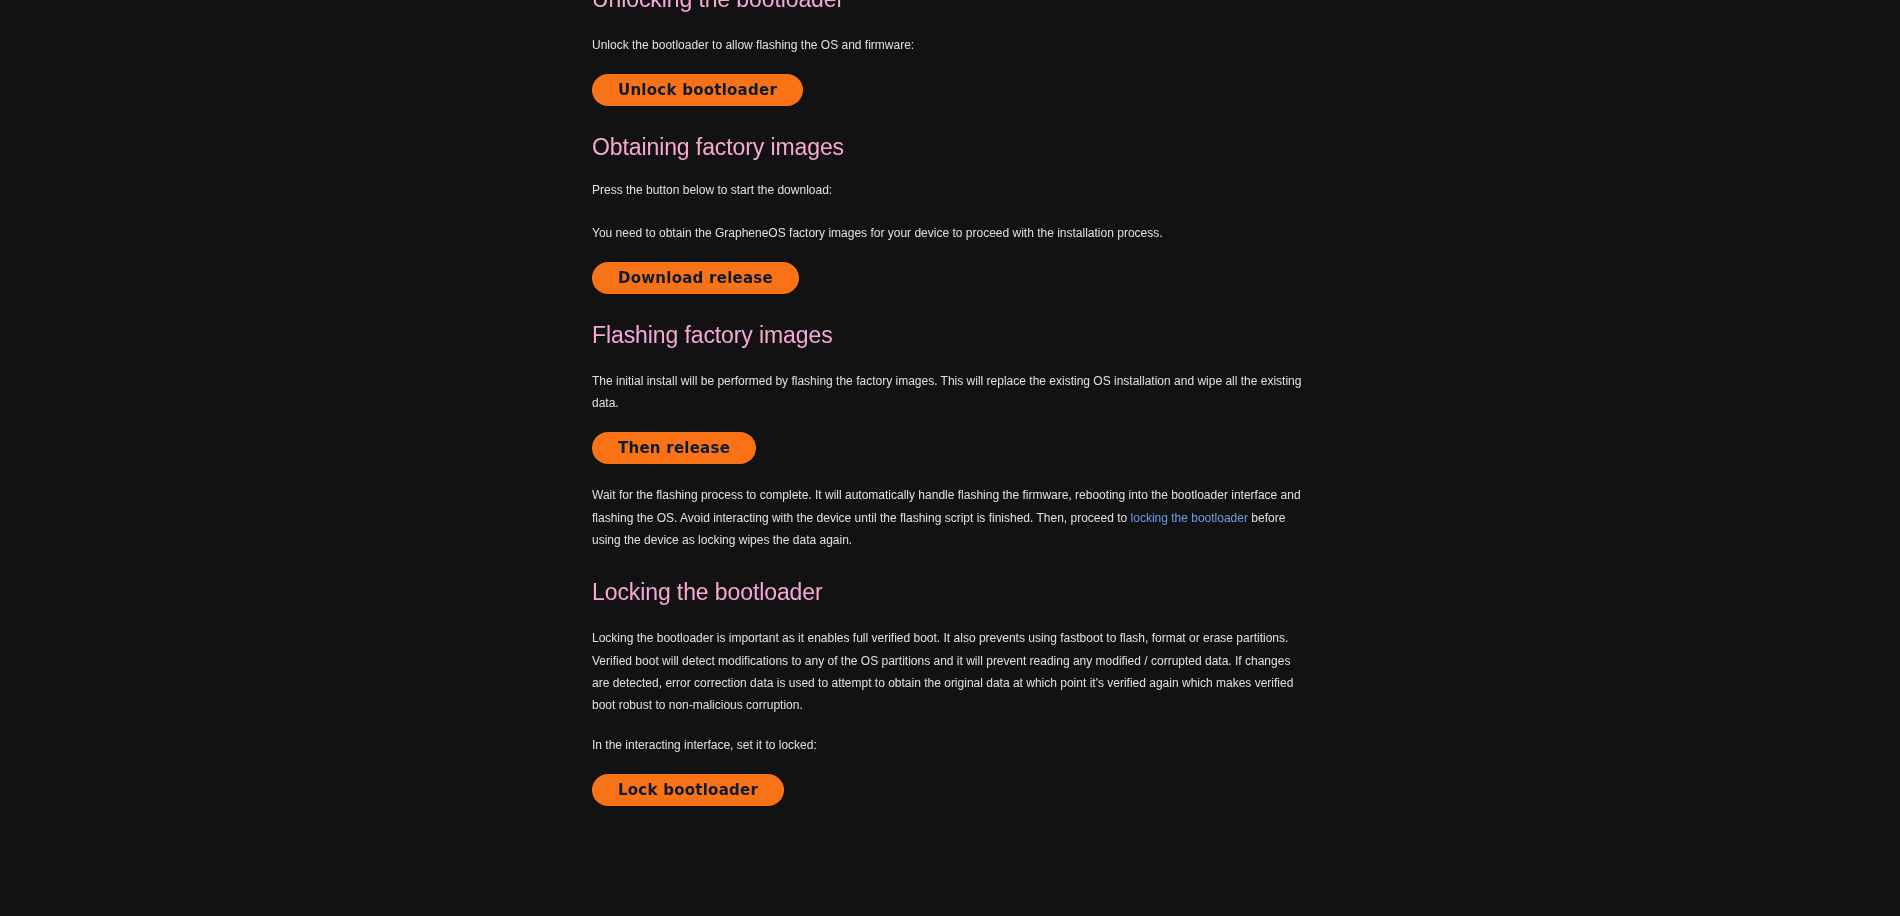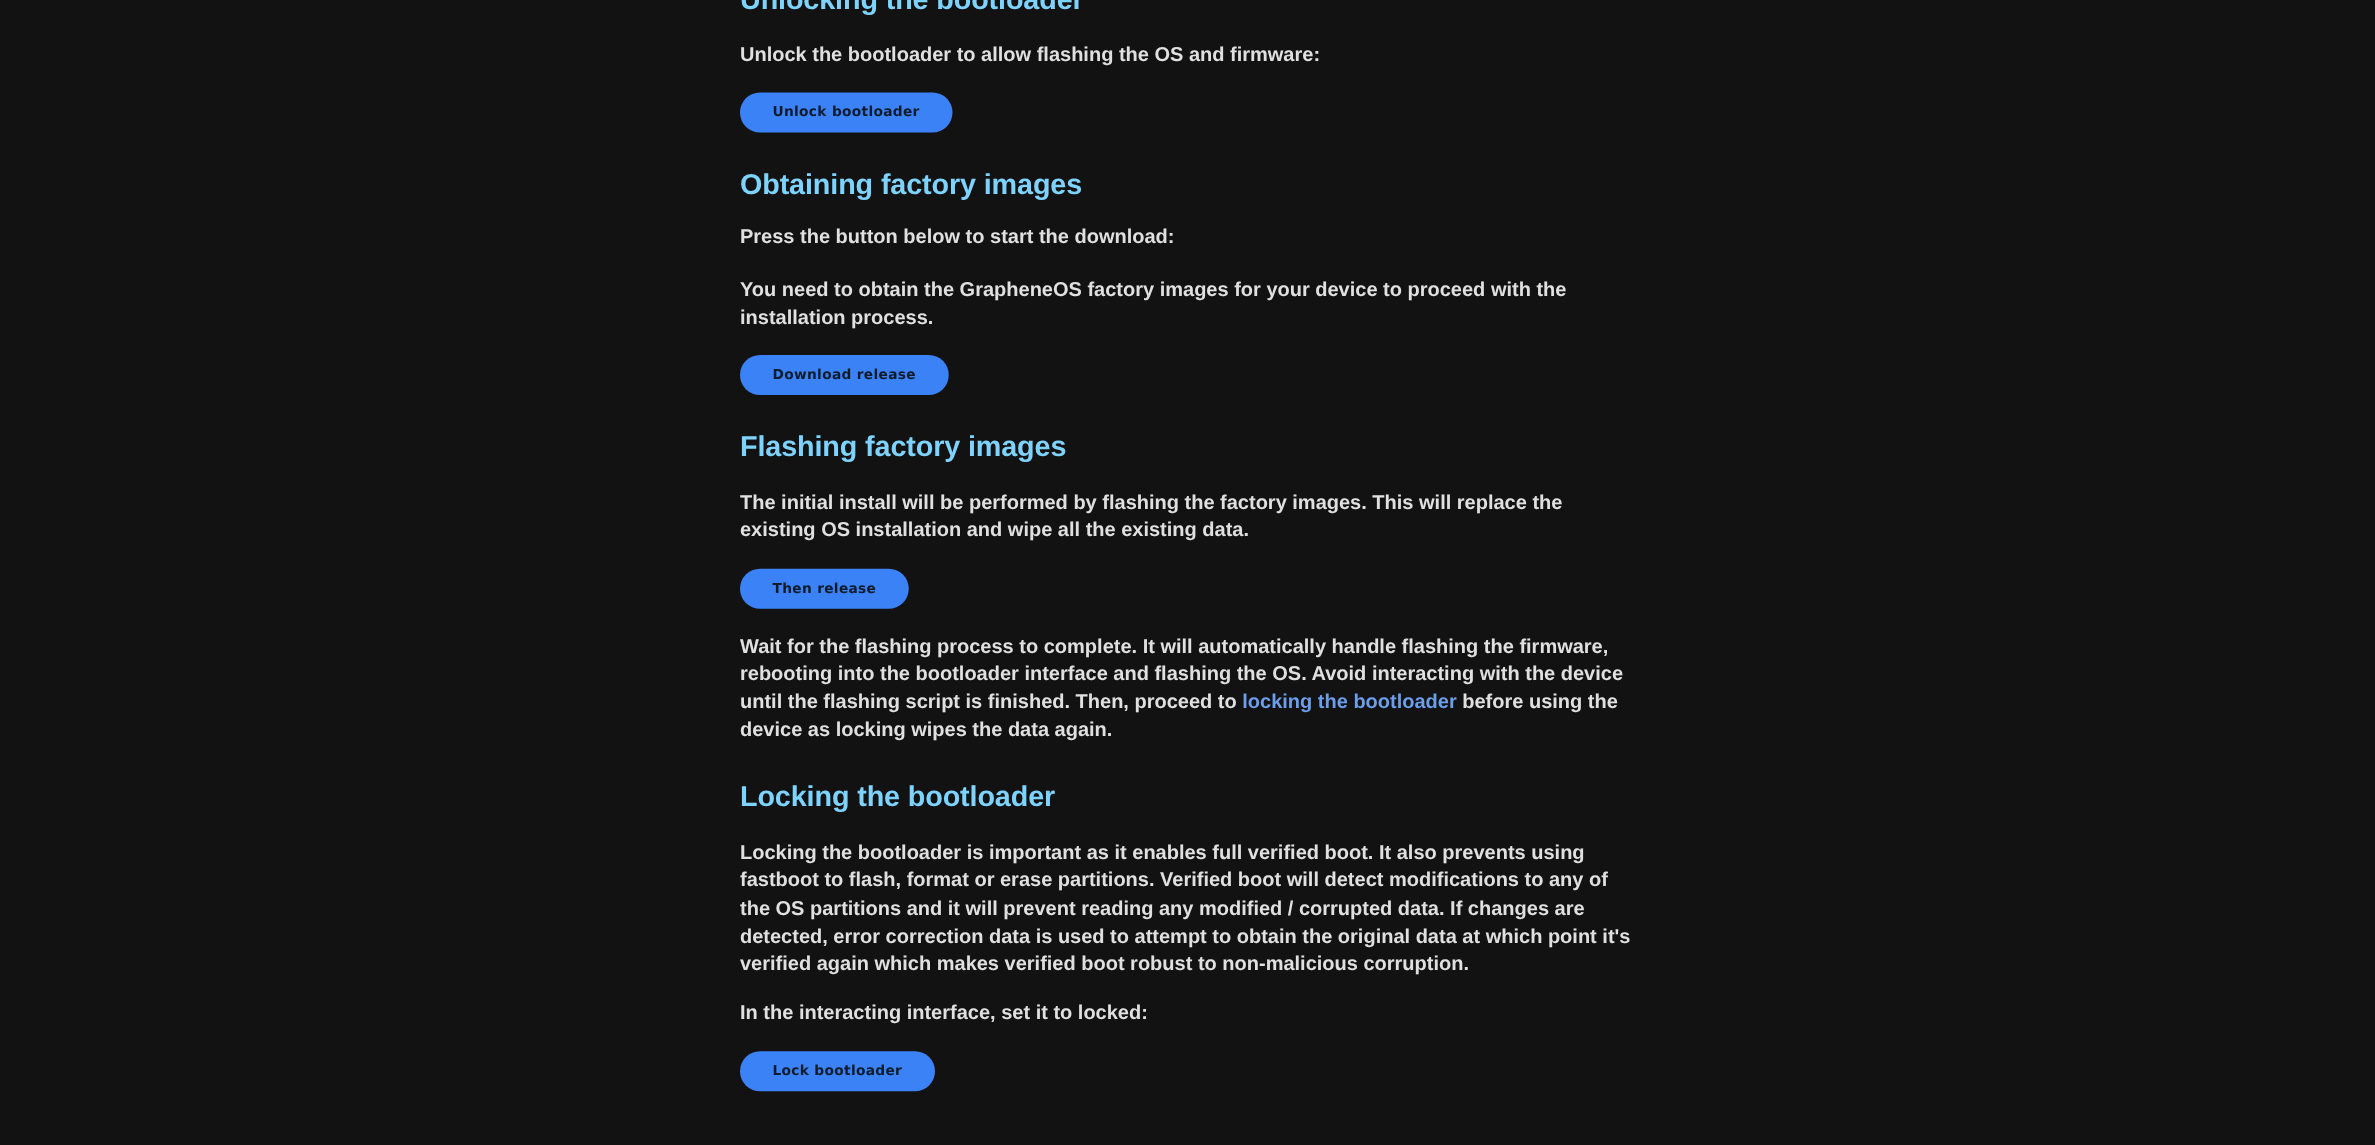--- a/index.html
+++ b/index.html
@@ -22,56 +22,56 @@
   }
   .content {
     position: absolute;
     left: 592px;
     top: -16px;
     width: 716px;
   }
   h2.section-heading {
     font-size: 23px;
     line-height: 30px;
-    font-weight: bold;
-    color: #7dd3fc;
+    font-weight: normal;
+    color: #f9a8d4;
     margin: 26px 0 0 0;
     letter-spacing: -0.1px;
   }
   h2.section-heading.first {
     margin-top: 0;
   }
   p.body-text {
-    font-size: 16px;
+    font-size: 12px;
     line-height: 22.3px;
     color: #e0e0e0;
     margin: 20px 0 0 0;
-    font-weight: bold;
+    font-weight: normal;
   }
   p.body-text.tight {
     margin-top: 17px;
   }
   a.inline-link {
     color: #6d9eeb;
     text-decoration: none;
   }
   .btn-wrap {
     margin-top: 18px;
   }
   button.action-button {
     display: inline-block;
-    background: #3b82f6;
+    background: #f97316;
     color: #0d1b2a;
     border: none;
     border-radius: 999px;
     padding: 0 26px;
     height: 32px;
     line-height: 32px;
     font-family: "DejaVu Sans", sans-serif;
-    font-size: 11px;
+    font-size: 15px;
     font-weight: bold;
     letter-spacing: 0.25px;
     cursor: pointer;
     text-align: center;
     vertical-align: middle;
   }
 </style>
 </head>
 <body>
 

